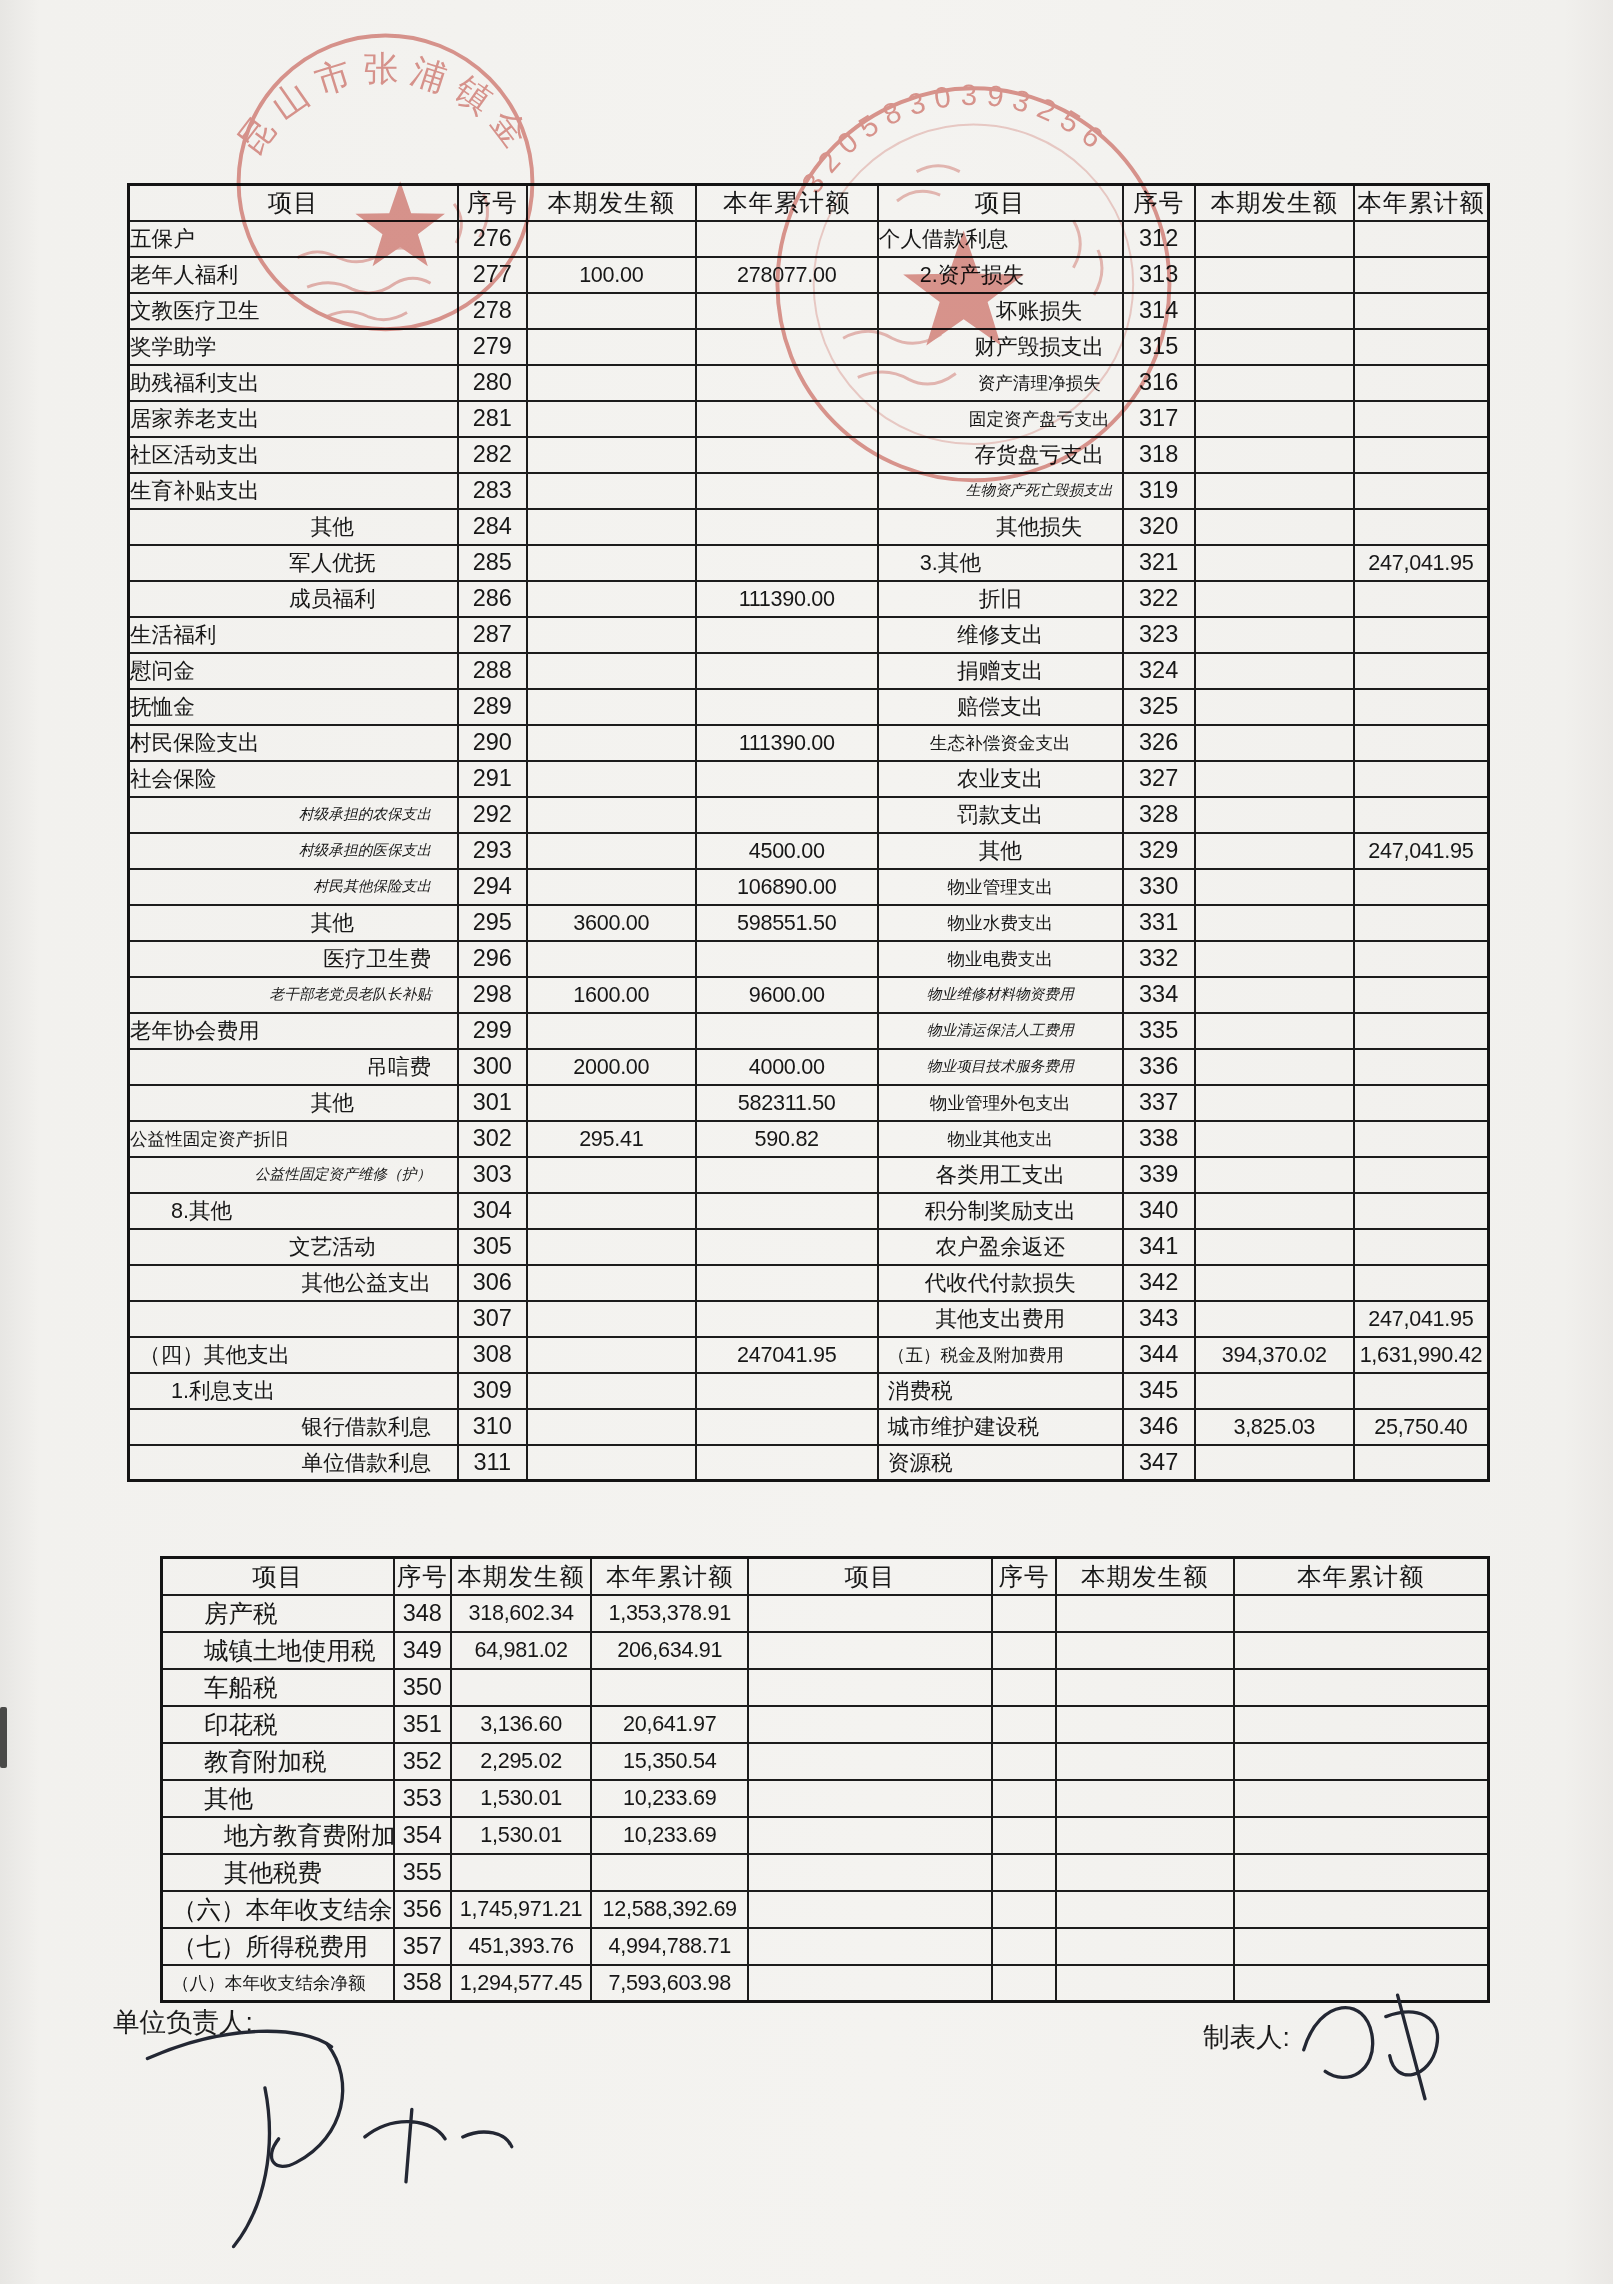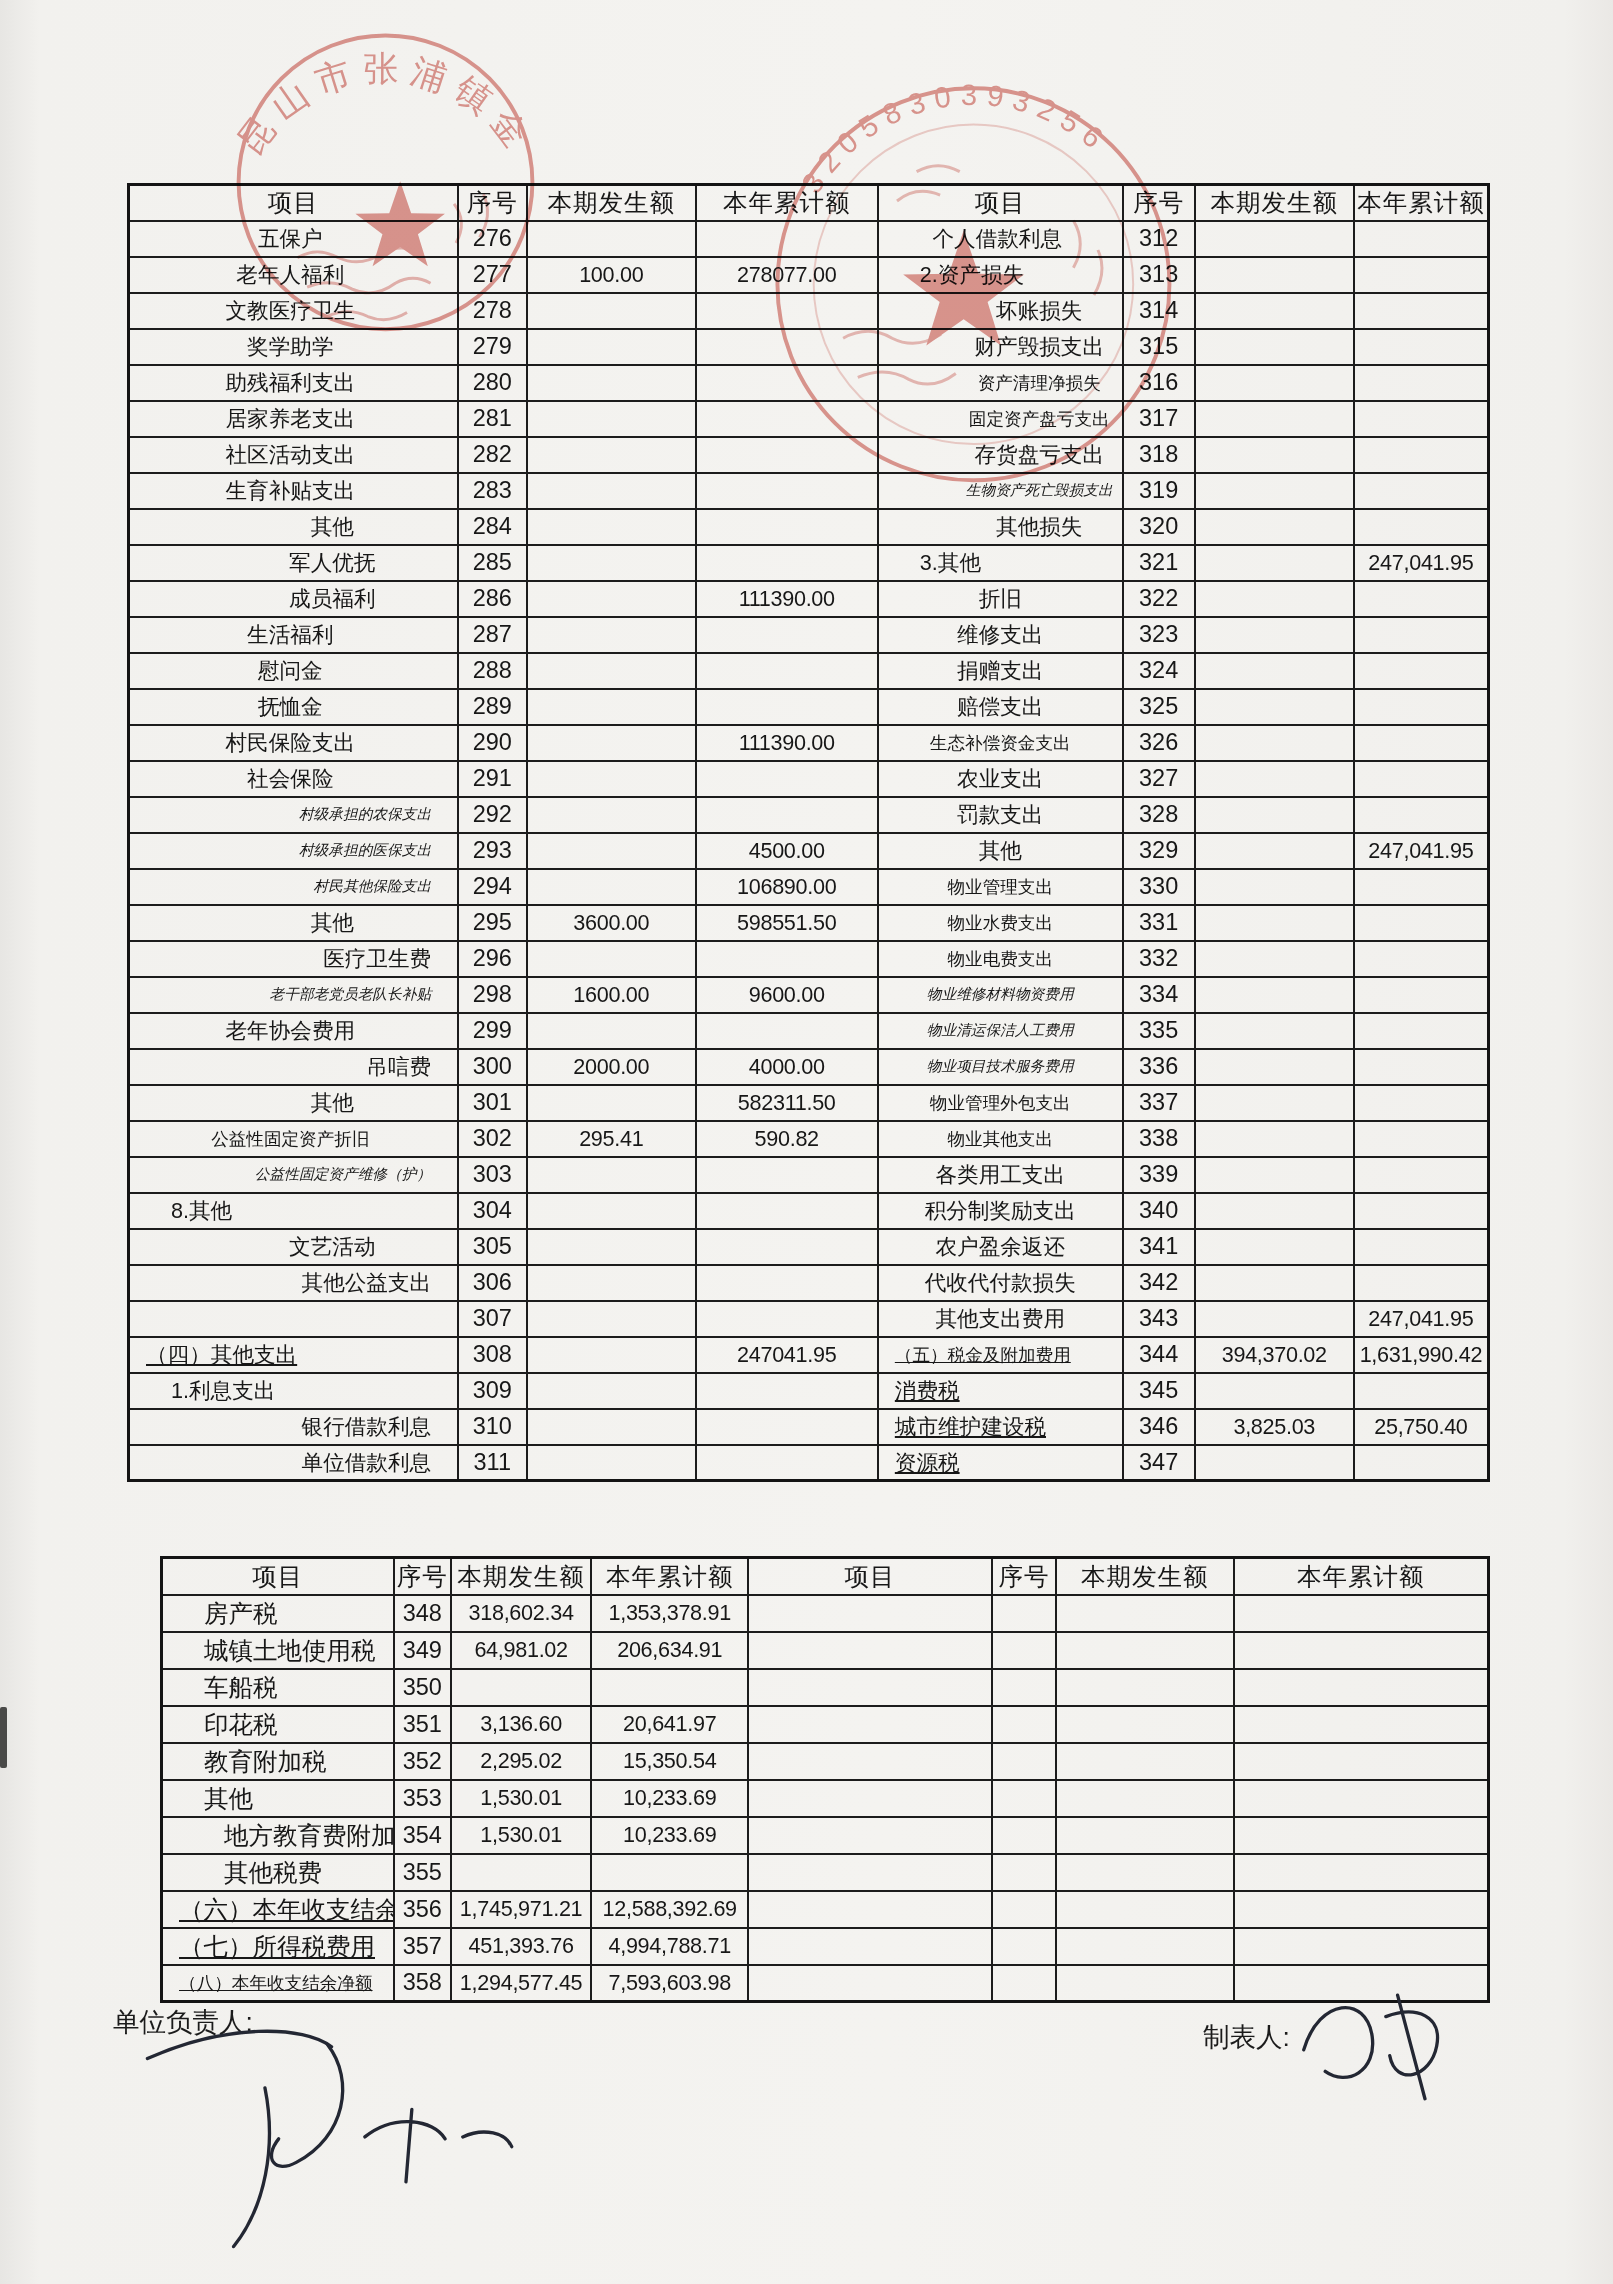--- a/index.html
+++ b/index.html
@@ -15,24 +15,24 @@
   #t1 tr{height:36px;}
   #t2 tr{height:37px;}
   th{font-size:24.5px;text-align:center;letter-spacing:1px;}
   .c-item{font-size:21.6px;text-align:center;}
   .c-no{font-size:23.5px;text-align:center;}
   .c-num{font-size:21.6px;text-align:center;letter-spacing:-0.3px;}
   #t2 .c-item{font-size:24.5px;}
   #t2 .c-num{font-size:21.6px;}
   .sm{font-size:17.6px !important;}
   .xs{font-size:14.7px !important;letter-spacing:0;font-style:italic;}
-  .ind1{text-align:left;padding-left:16px;text-decoration:underline;}
+  .ind1{text-align:left;padding-left:9px;}
   .ind2{text-align:left;padding-left:41px;margin-left:37px;}
   .ind3{text-align:center;padding-left:78px;}
-  .ind4{text-align:center;padding-right:6px;margin-top:48px;}
+  .ind4{text-align:left;padding-right:6px;margin-top:48px;}
   .ind5{text-align:right;padding-right:25.5px;}
   .ind6{text-align:left;padding-left:61px;}
   .footer-label{position:absolute;font-size:26.5px;color:#1b1b1b;}
   #lbl-left{left:113px;top:2004px;}
   #lbl-right{left:1203px;top:2019px;}
   .stamp{position:absolute;color:#c8463c;opacity:.55;mix-blend-mode:multiply;pointer-events:none;}
   .stamp text{fill:currentColor;font-family:"Liberation Sans",sans-serif;}
   .sig{position:absolute;pointer-events:none;}
   .sig path{stroke:#232733;stroke-width:3.4;fill:none;stroke-linecap:round;}
   .smudge{position:absolute;left:0;top:1707px;width:6.9px;height:61px;background:#4a4a48;border-radius:2px;}

